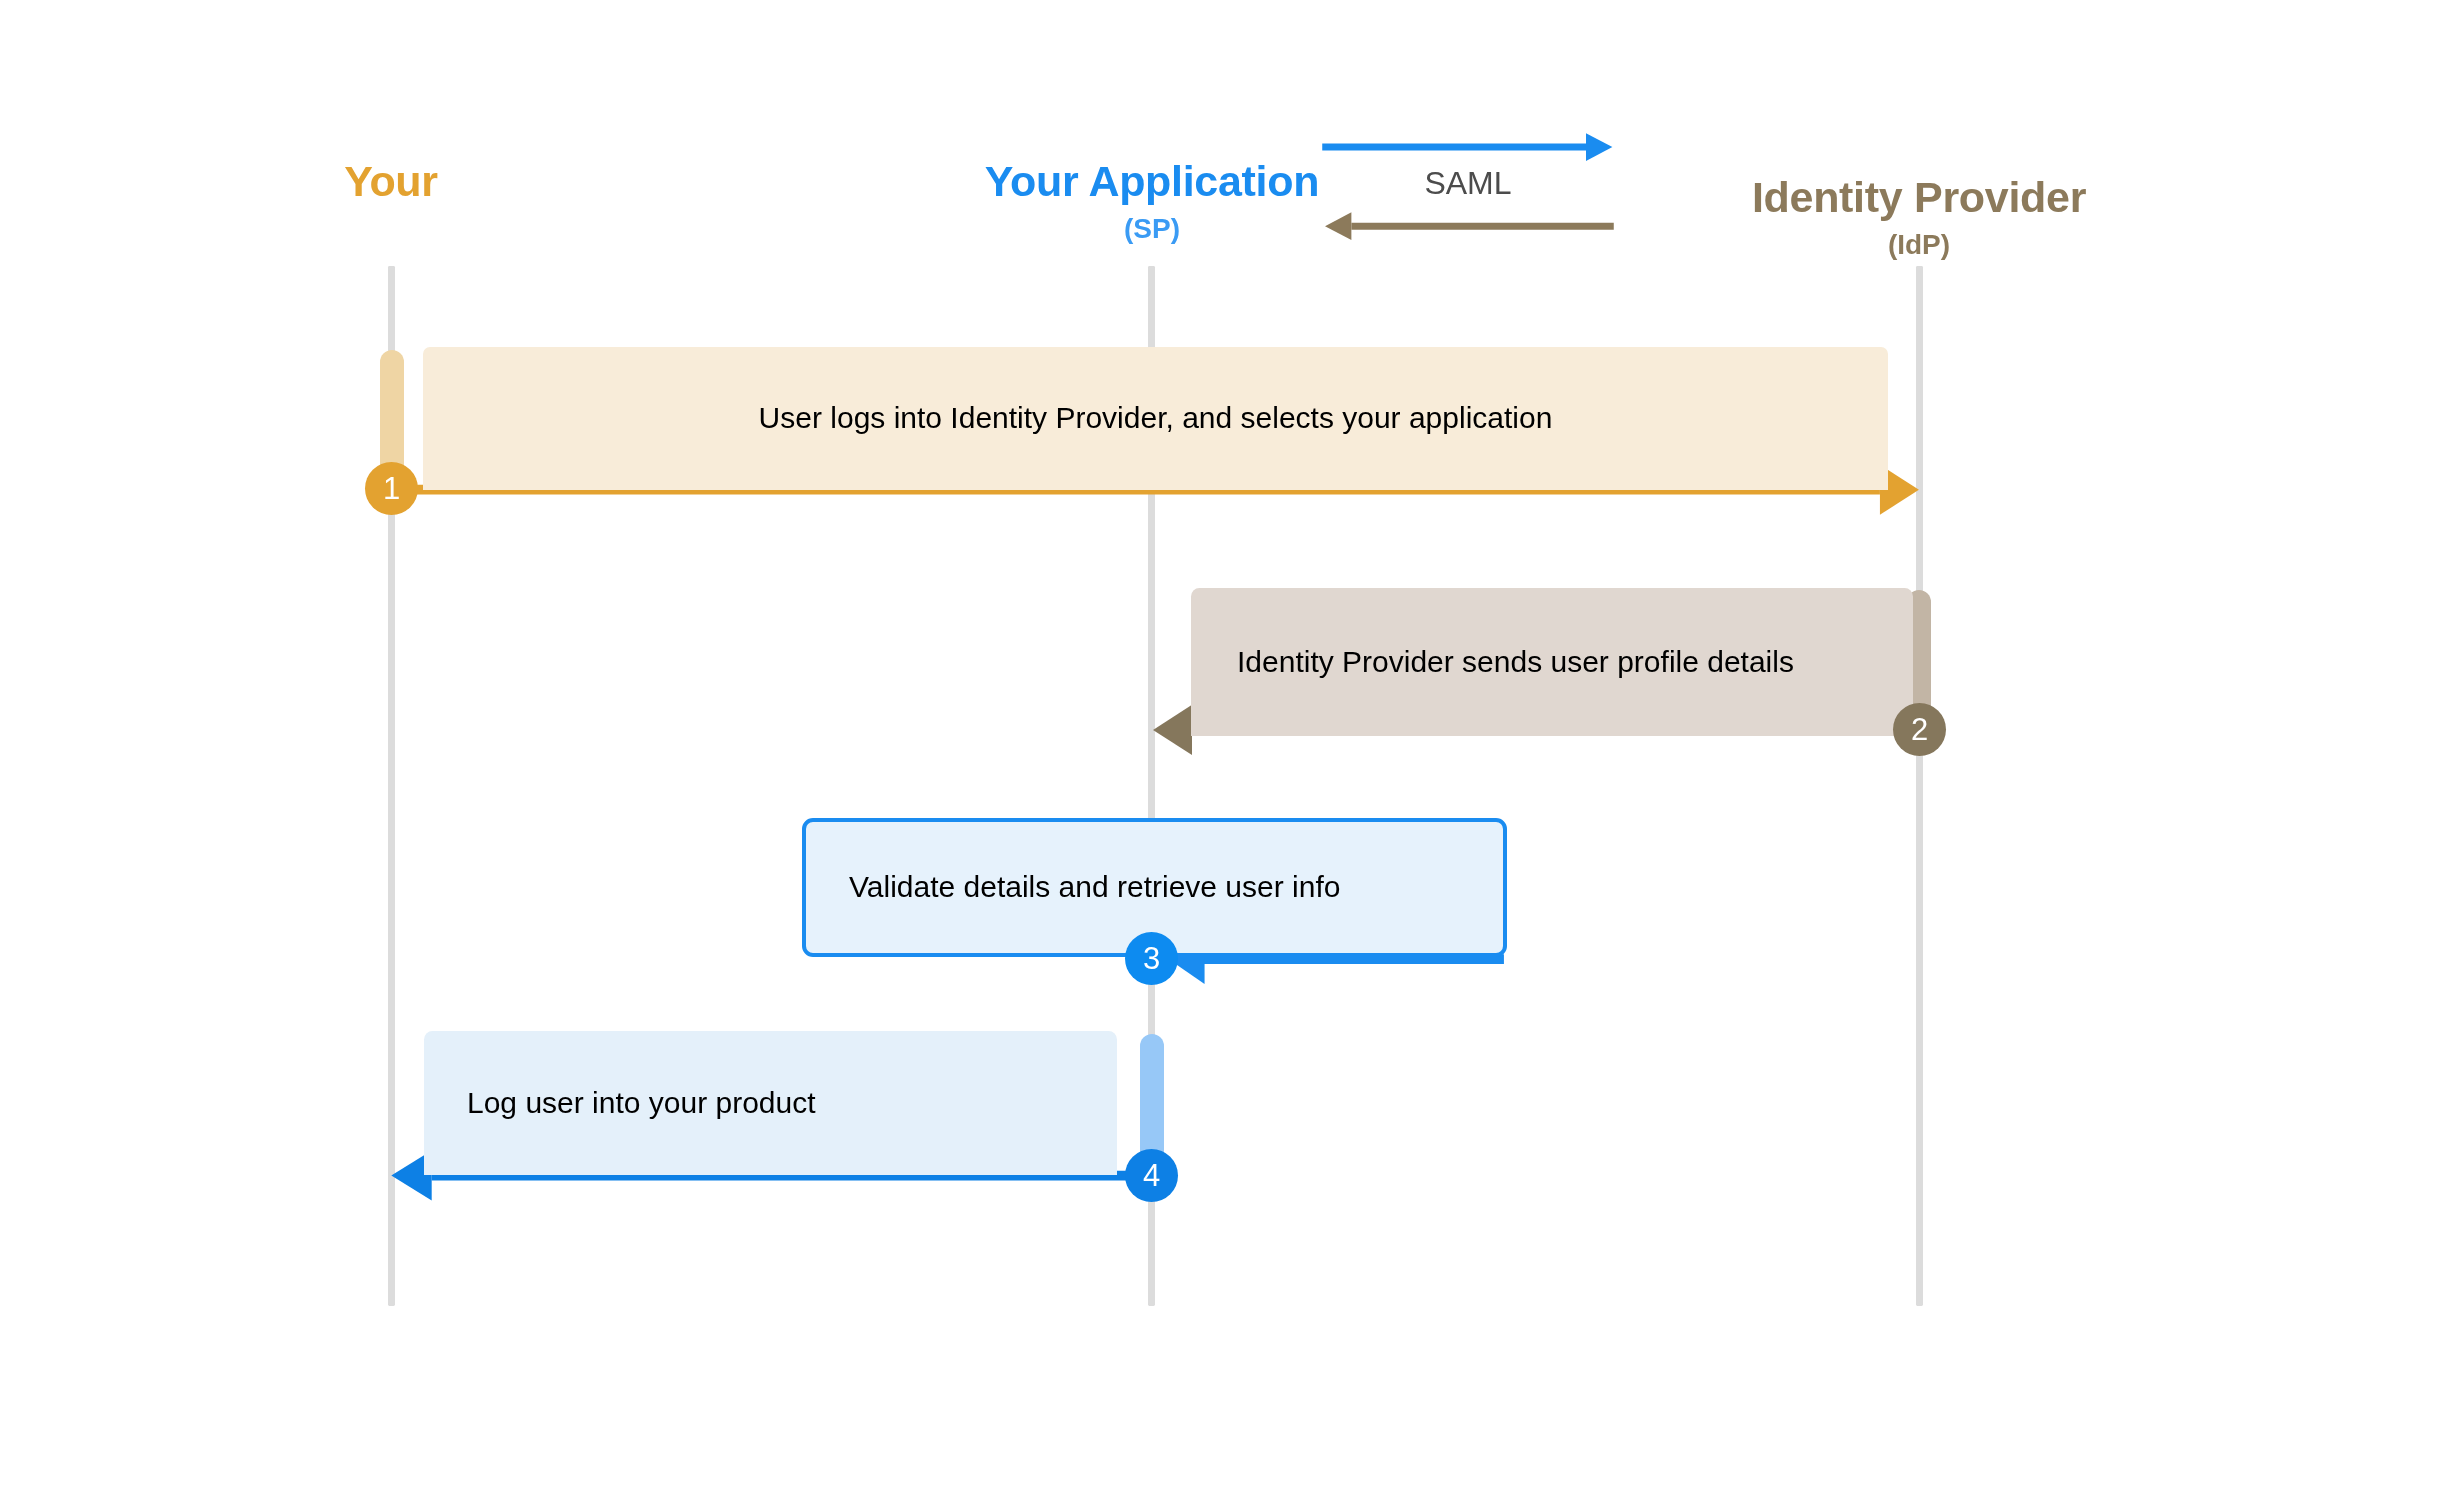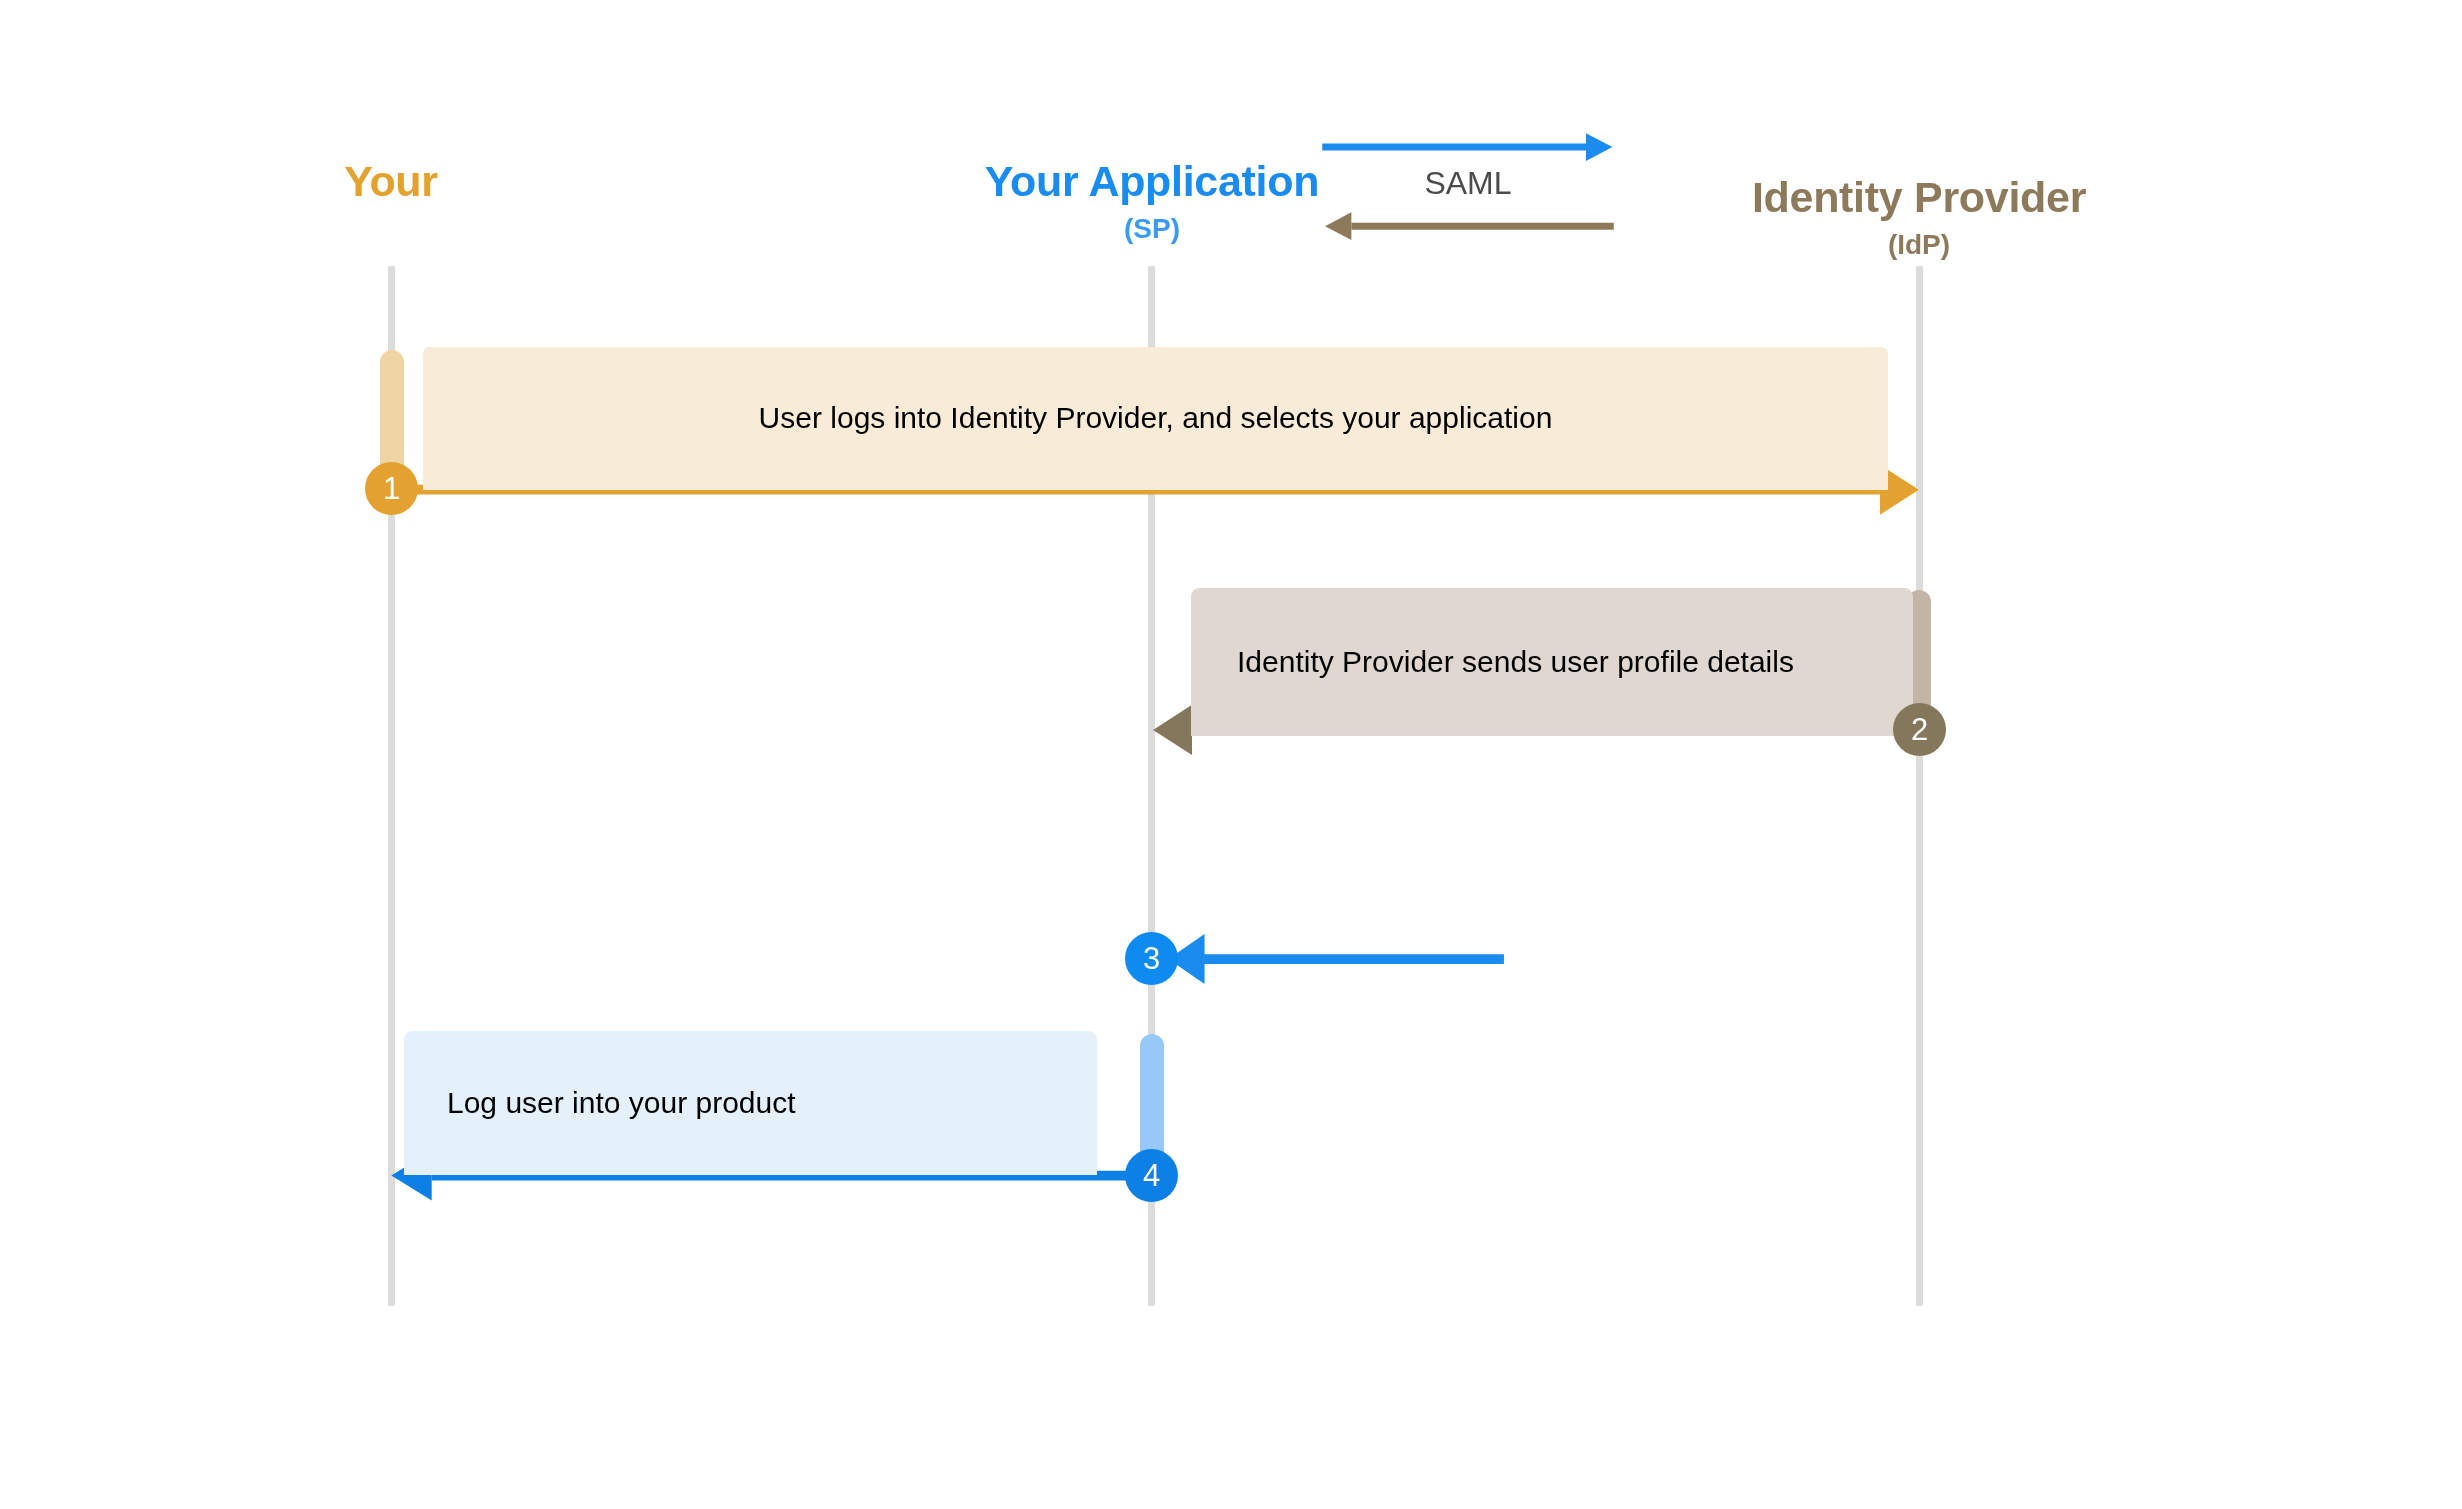--- a/index.html
+++ b/index.html
@@ -124,21 +124,21 @@
     height: 139px;
     background: #e6f2fc;
     border: 4.9px solid #1a8cf0;
     border-radius: 11px;
     padding-left: 43px;
     padding-right: 28px;
   }
 
   
   .box-4 {
-    left: 404px;
+    left: 424px;
     top: 1031px;
     width: 693px;
     height: 144px;
     background: #e4f0fa;
     border-radius: 8.4px 8.4px 0 0;
     padding-left: 43px;
     padding-right: 16px;
   }
 
   
@@ -241,20 +241,23 @@
   <div class="activation act-4"></div>
 
   <div class="msgbox box-1">
     <div class="msgtext">User logs into Identity Provider, and selects your application</div>
   </div>
 
   <div class="msgbox box-2">
     <div class="msgtext">Identity Provider sends user profile details</div>
   </div>
 
+  <div class="msgbox box-3">
+    <div class="msgtext">Validate details and retrieve user info</div>
+  </div>
 
   <div class="msgbox box-4">
     <div class="msgtext">Log user into your product</div>
   </div>
 
   <div class="badge badge-1">
     <span>1</span>
   </div>
   <div class="badge badge-2">
     <span>2</span>

